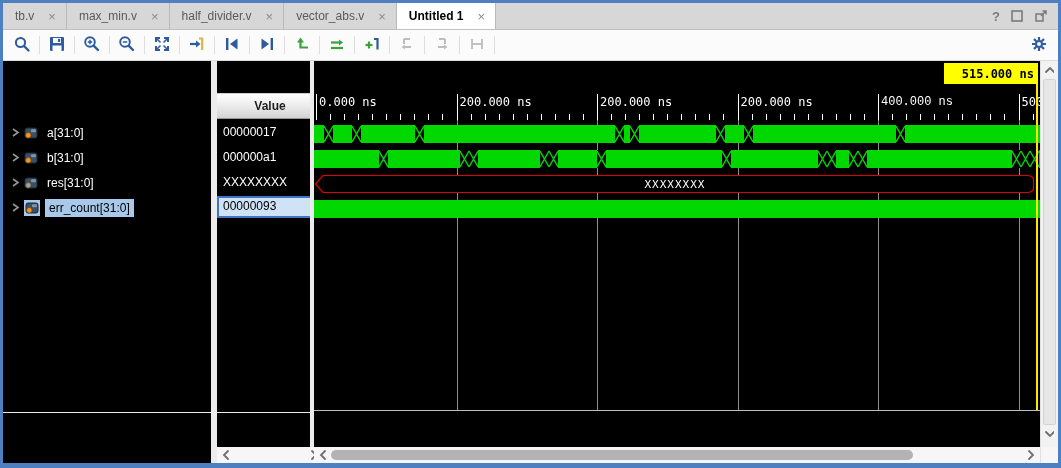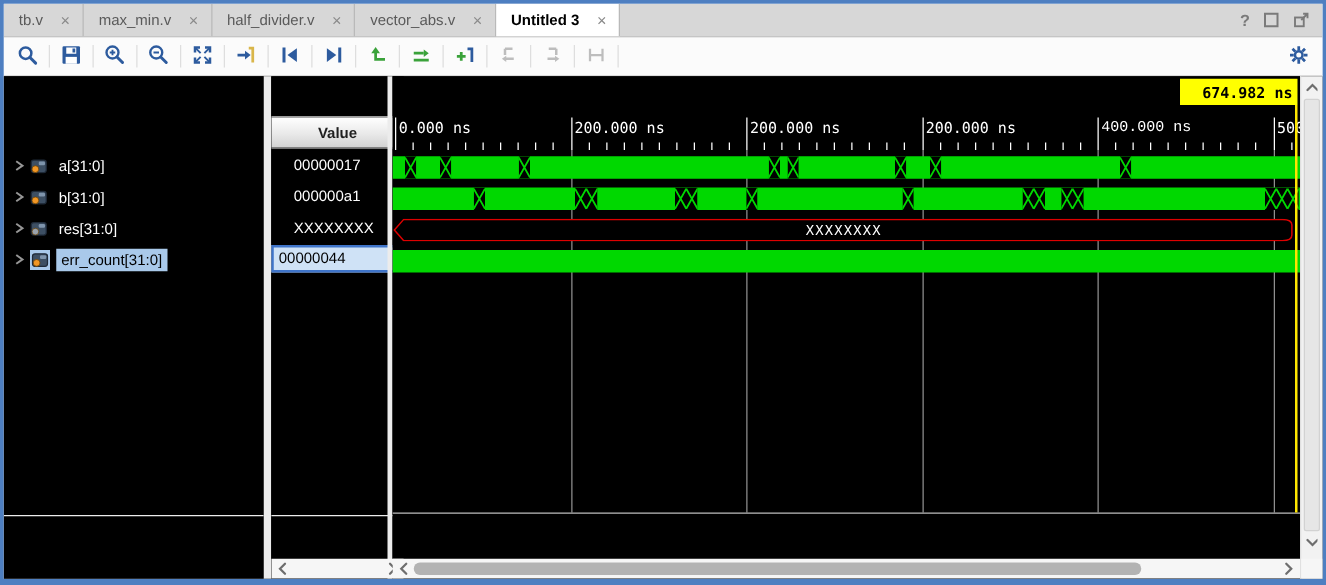--- a/index.html
+++ b/index.html
@@ -27,21 +27,21 @@
   .vsplit{position:absolute;top:0;bottom:0;background:#ececec;}
   .colheader{position:absolute;top:32px;left:0;right:0;height:26px;line-height:25px;
     background:linear-gradient(#ffffff,#e9e9e9 55%,#d2d2d2);border-top:1px solid #cfcfcf;
     border-bottom:1px solid #979797;box-sizing:border-box;color:#1f1f1f;font-weight:bold;}
   .hline{position:absolute;left:0;right:0;height:1px;background:#ececec;top:351px;}
   .trow{position:absolute;left:0;right:0;height:25px;display:flex;align-items:center;}
   .trow .chev{margin-left:8px;margin-right:4px;display:inline-flex;}
   .trow .sigicon{margin-right:5px;display:inline-flex;}
   .trow .lbl{color:#fff;padding:2px 4px;white-space:nowrap;}
   .trow .lbl.sel{background:#a9c9ea;color:#000;}
-  .vrow{position:absolute;left:0;right:0;height:25px;line-height:25px;color:#fff;padding-left:18px;box-sizing:border-box;}
+  .vrow{position:absolute;left:0;right:0;height:25px;line-height:25px;color:#fff;padding-left:6px;box-sizing:border-box;}
   .valbox{position:absolute;left:0;right:3px;top:1px;bottom:2px;background:#cfe2f6;
     border:2px solid #3f74c9;box-sizing:border-box;color:#000;line-height:17px;padding-left:4px;}
   
   .badge{position:absolute;top:2px;right:2px;width:94px;height:21px;background:#ffff00;
     color:#000;font-family:"DejaVu Sans Mono",monospace;font-weight:bold;font-size:12px;
     display:flex;align-items:center;justify-content:flex-end;padding-right:4px;box-sizing:border-box;z-index:6;}
   .ruler{position:absolute;top:31px;left:0;right:0;height:28px;overflow:hidden;z-index:2;}
   .rlab{position:absolute;top:3px;color:#fff;font-family:"DejaVu Sans Mono",monospace;font-size:12px;white-space:pre;}
   .tickM{position:absolute;top:2px;width:1px;height:26px;background:#fff;}
   .tickm{position:absolute;top:22px;width:1px;height:6px;background:#fff;}
@@ -77,21 +77,21 @@
         </div>
         <div class="tab">
           <span>half_divider.v</span>
           <span class="x">×</span>
         </div>
         <div class="tab">
           <span>vector_abs.v</span>
           <span class="x">×</span>
         </div>
         <div class="tab active">
-          <span>Untitled 3</span>
+          <span>Untitled 1</span>
           <span class="x">×</span>
         </div>
       </div>
     <div class="winbtns" id="winbtns">
         <span style="font-weight: bold; font-size: 13px;">?</span>
         <span>
           <svg width="14" height="14" viewBox="0 0 14 14" xmlns="http://www.w3.org/2000/svg">
             <rect x="2" y="2" width="10" height="10" fill="none" stroke="#7a7a7a" stroke-width="1.6"></rect>
           </svg>
         </span>
@@ -300,42 +300,42 @@
 
     <div class="panel" id="valuePanel" style="left:214px;width:106px">
       <div class="colheader" style="text-align:center">
         <span>Value</span>
       </div>
       <div id="valueRows">
           <div class="vrow" style="top: 59px;">00000017</div>
           <div class="vrow" style="top: 84px;">000000a1</div>
           <div class="vrow" style="top: 109px;">XXXXXXXX</div>
           <div class="vrow" style="top: 134px;">
-            <div class="valbox">00000044</div>
+            <div class="valbox">00000093</div>
           </div>
         </div>
       <div class="hline"></div>
       <div class="hscroll">
         <span class="sarrow" style="left:2px">
             <svg width="10" height="12" viewBox="0 0 10 12" xmlns="http://www.w3.org/2000/svg">
               <path d="M7 2L3 6l4 4" fill="none" stroke="#6e6e6e" stroke-width="1.8" stroke-linecap="round"></path>
             </svg>
           </span>
         <span class="sarrow" style="right:2px">
             <svg width="10" height="12" viewBox="0 0 10 12" xmlns="http://www.w3.org/2000/svg">
               <path d="M3 2l4 4-4 4" fill="none" stroke="#6e6e6e" stroke-width="1.8" stroke-linecap="round"></path>
             </svg>
           </span>
       </div>
     </div>
 
     <div class="vsplit" style="left:307px;width:4px"></div>
 
     <div class="panel" id="wavePanel" style="left:311px;width:726px">
-      <div class="badge">674.982 ns</div>
+      <div class="badge">515.000 ns</div>
       <div class="ruler" id="ruler">
           <div class="tickM" style="left: 2px;"></div>
           <div class="rlab" style="left: 5px;">0.000 ns</div>
           <div class="tickM" style="left: 142.5px;"></div>
           <div class="rlab" style="left: 145.5px;">200.000 ns</div>
           <div class="tickM" style="left: 283px;"></div>
           <div class="rlab" style="left: 286px;">200.000 ns</div>
           <div class="tickM" style="left: 423.5px;"></div>
           <div class="rlab" style="left: 426.5px;">200.000 ns</div>
           <div class="tickM" style="left: 564px;"></div>

